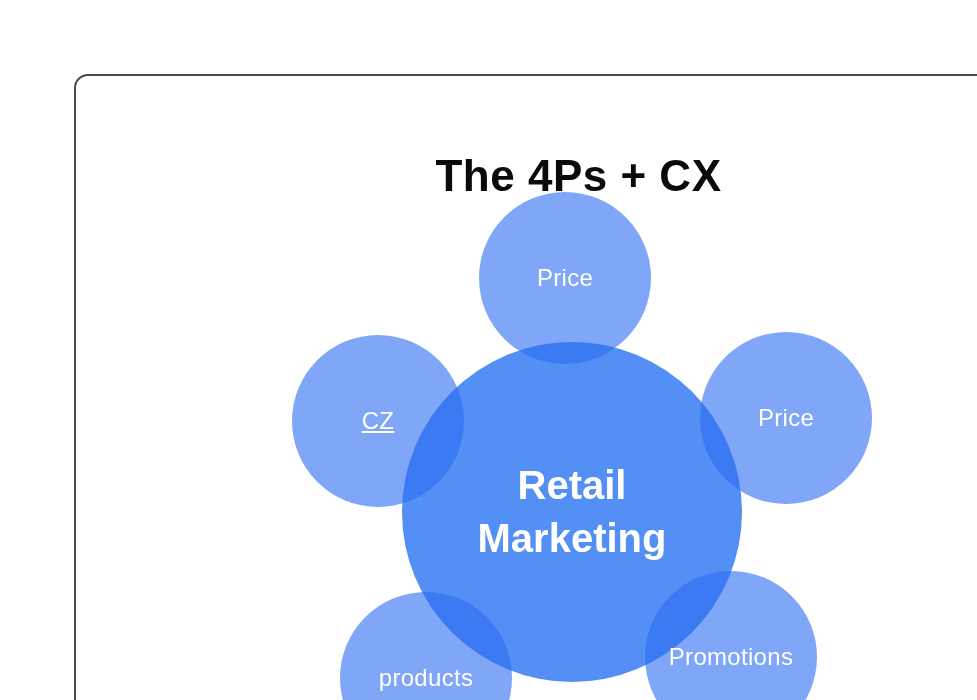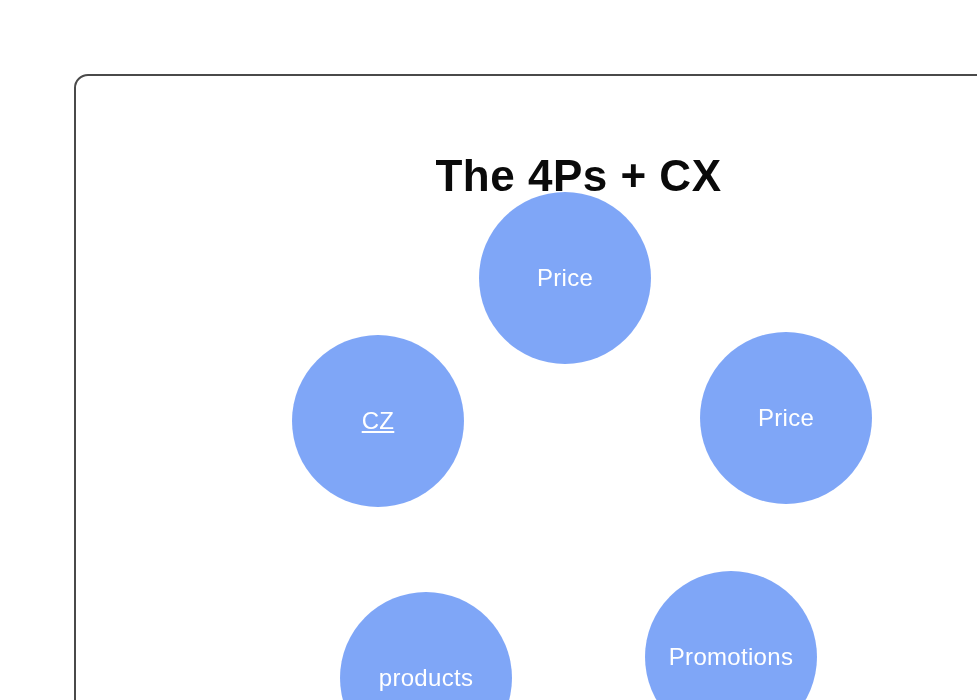--- a/index.html
+++ b/index.html
@@ -79,20 +79,24 @@
   </div>
 
   <div class="circle satellite sat-cz">
     <span>CZ</span>
   </div>
 
   <div class="circle satellite sat-place">
     <span>Price</span>
   </div>
 
+  <div class="circle center-circle">
+    <span class="center-label">Retail
+Marketing</span>
+  </div>
 
   <div class="circle satellite sat-products">
     <span>products</span>
   </div>
 
   <div class="circle satellite sat-promotions">
     <span>Promotions</span>
   </div>
 
 </div>

